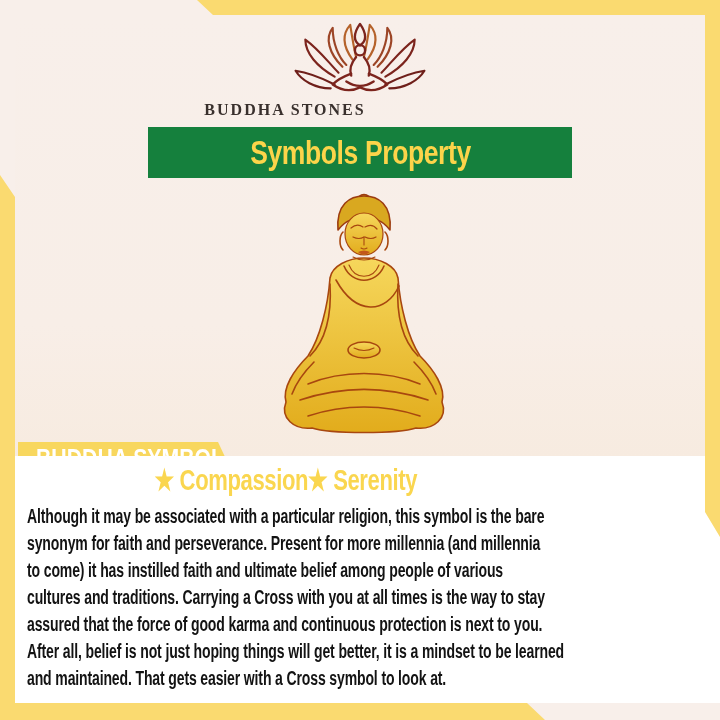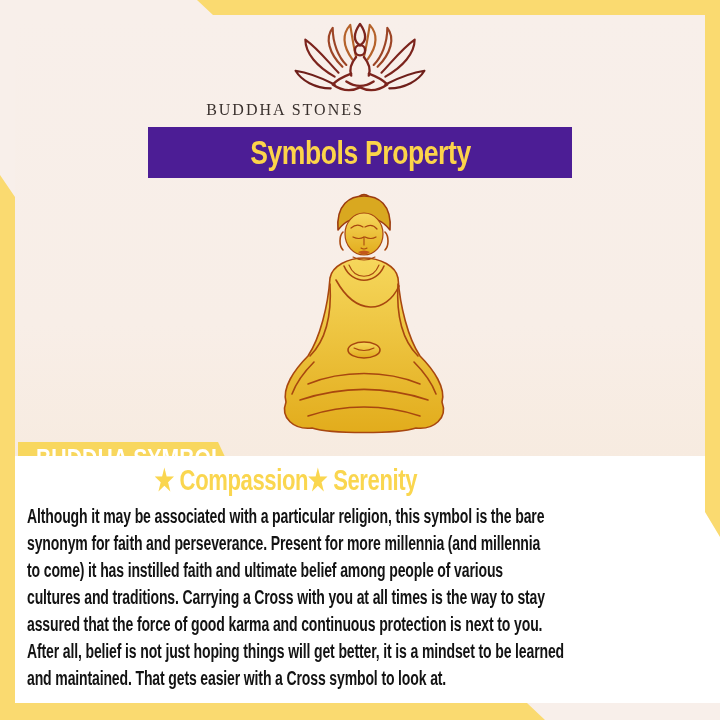--- a/index.html
+++ b/index.html
@@ -6,25 +6,25 @@
   .page{
     position:relative;width:720px;height:720px;overflow:hidden;
     background:var(--cream,#f8efea);
     font-family:"Liberation Sans",sans-serif;
   }
   .frame-svg{position:absolute;left:0;top:0;width:720px;height:720px;pointer-events:none;}
   .logo{position:absolute;left:288px;top:20px;width:144px;height:82px;}
   .brand-name{
     position:absolute;left:0;top:101px;width:570px;text-align:center;
     font-family:"Liberation Serif",serif;font-size:16px;letter-spacing:2px;
-    color:#39302d;font-weight:400;
+    color:#39302d;font-weight:700;
   }
   .title-band{
     position:absolute;left:148px;top:127px;width:424px;height:51px;
-    background:#4c1d95;display:flex;align-items:center;justify-content:center;
+    background:#15803d;display:flex;align-items:center;justify-content:center;
   }
   .title-band .title-text{
     display:inline-block;color:var(--title_yellow,#fcd44a);
     font-size:34px;font-weight:bold;letter-spacing:-0.5px;
     transform:scaleX(0.78);transform-origin:center;white-space:nowrap;
   }
   .hero-bg{
     position:absolute;left:15px;top:15px;width:690px;height:443px;
     background:linear-gradient(180deg,#f8efea 0%,#f8eee7 70%,#f7ebe0 100%);
   }

